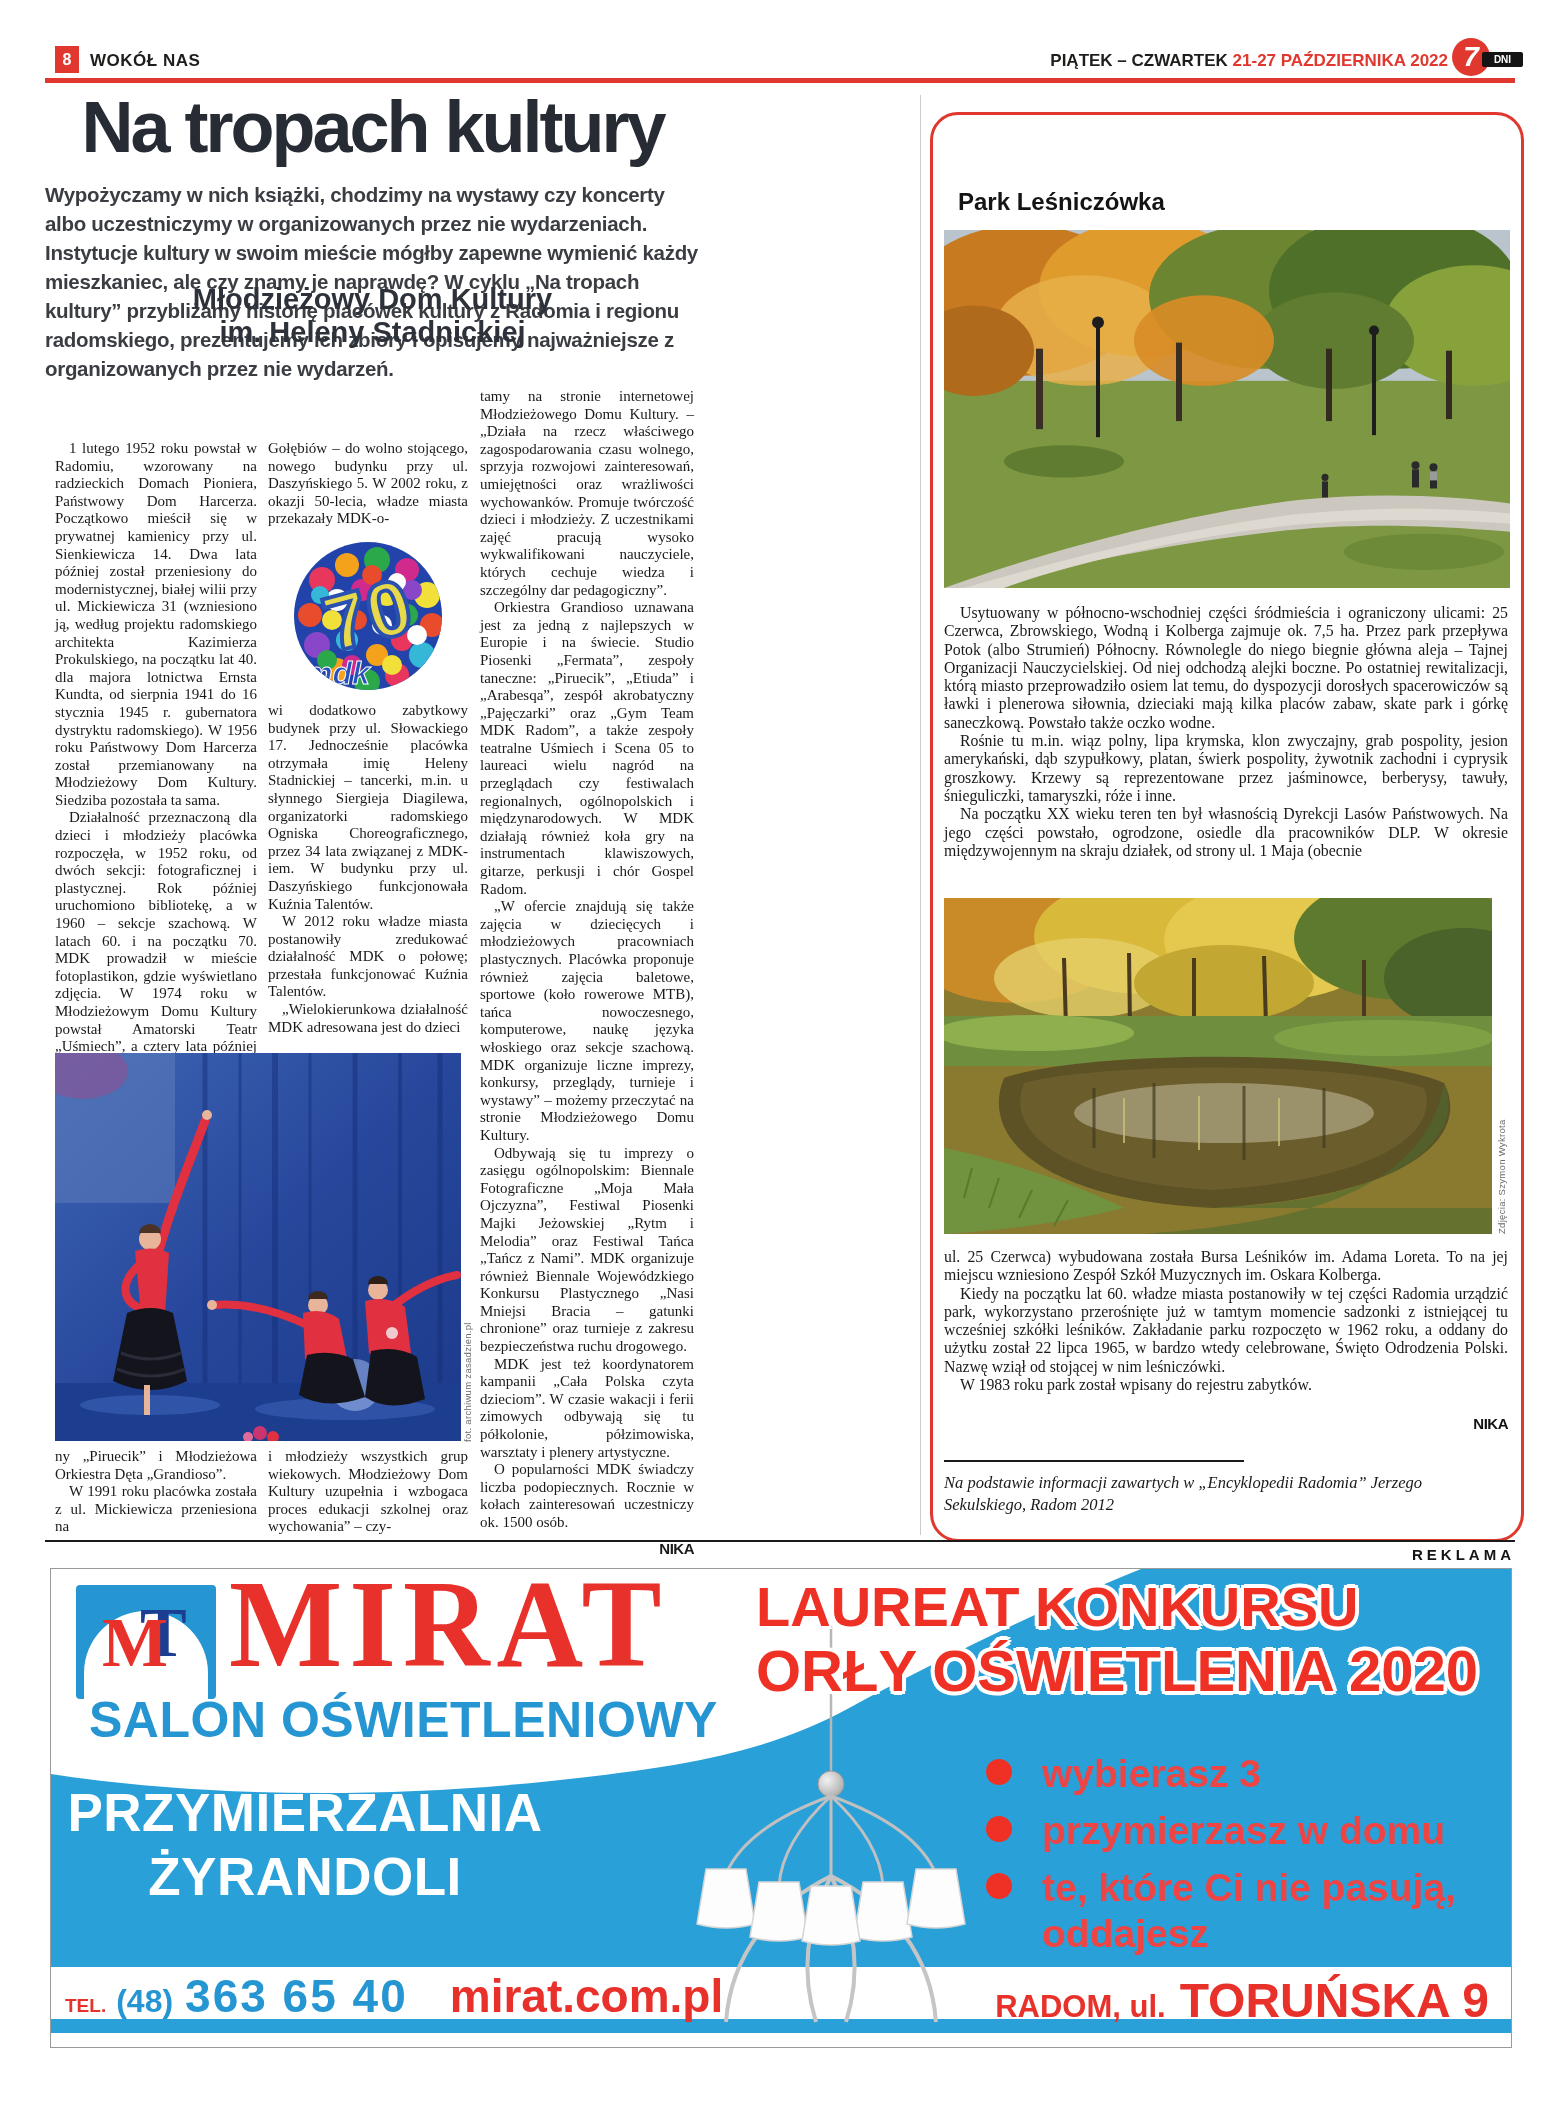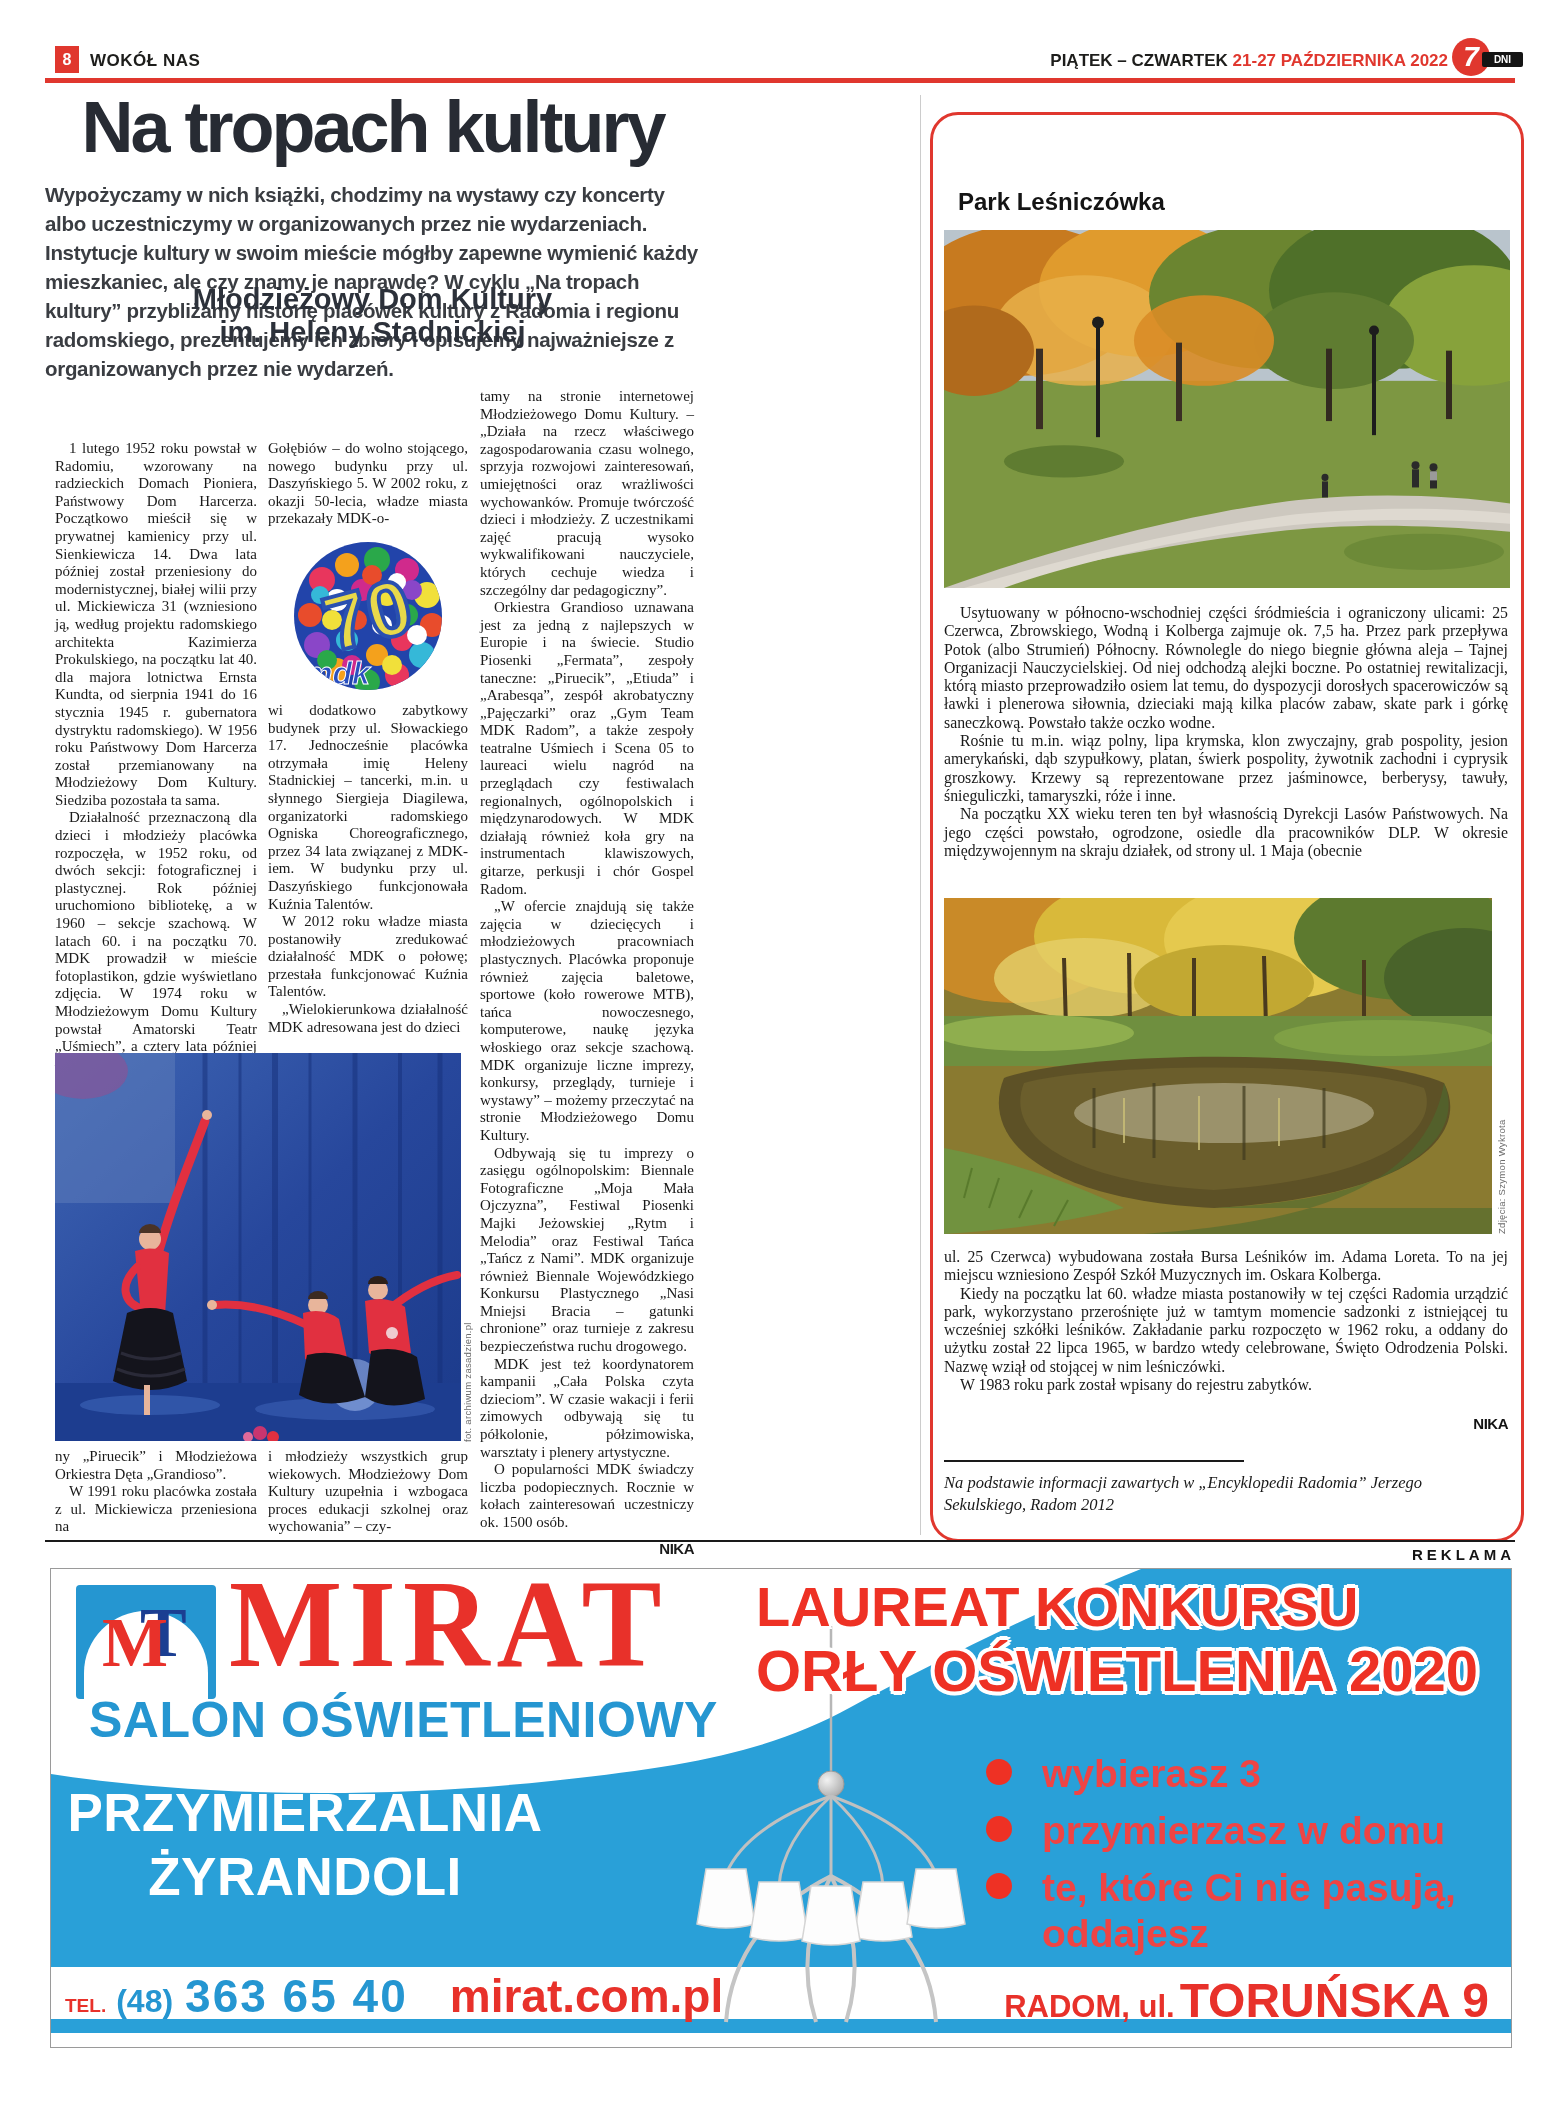--- a/index.html
+++ b/index.html
@@ -89,21 +89,21 @@
   .brow{display:flex;margin-bottom:11px;}
   .bdot{flex:0 0 26px;width:26px;height:26px;border-radius:50%;background:#ee3124;margin:8px 30px 0 0;}
   .btxt{color:#ef4444;font-weight:bold;font-size:39px;line-height:46px;}
   .adcontact{position:absolute;left:14px;top:400px;display:flex;align-items:baseline;}
   .tel-label{color:#e8312a;font-weight:bold;font-size:19px;}
   .tel-pre{color:#2596d1;font-weight:bold;font-size:32px;margin-left:10px;}
   .tel-num{color:#2596d1;font-weight:bold;font-size:46px;letter-spacing:2px;margin-left:12px;}
   .website{color:#e8312a;font-weight:bold;font-size:46px;margin-left:42px;}
   .adaddr{position:absolute;right:22px;top:404px;display:flex;align-items:baseline;}
   .city{color:#e8312a;font-weight:bold;font-size:31px;}
-  .street{color:#e8312a;font-weight:bold;font-size:48px;margin-left:5px;}
+  .street{color:#e8312a;font-weight:bold;font-size:48px;margin-left:14px;}
 </style>
 </head>
 <body>
 
 <div id="page">
 
   <div class="abs pagenum">8</div>
   <div class="abs section">WOKÓŁ NAS</div>
   <div class="abs dateline">
     <span>PIĄTEK – CZWARTEK</span>

